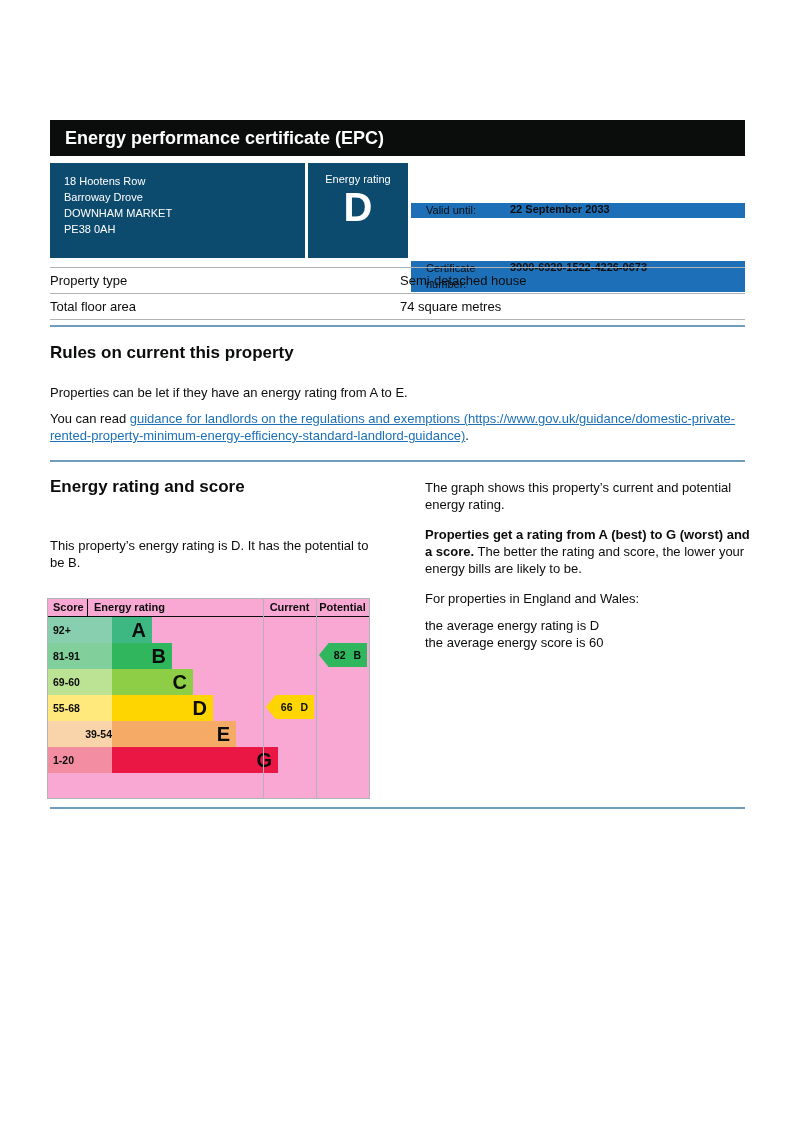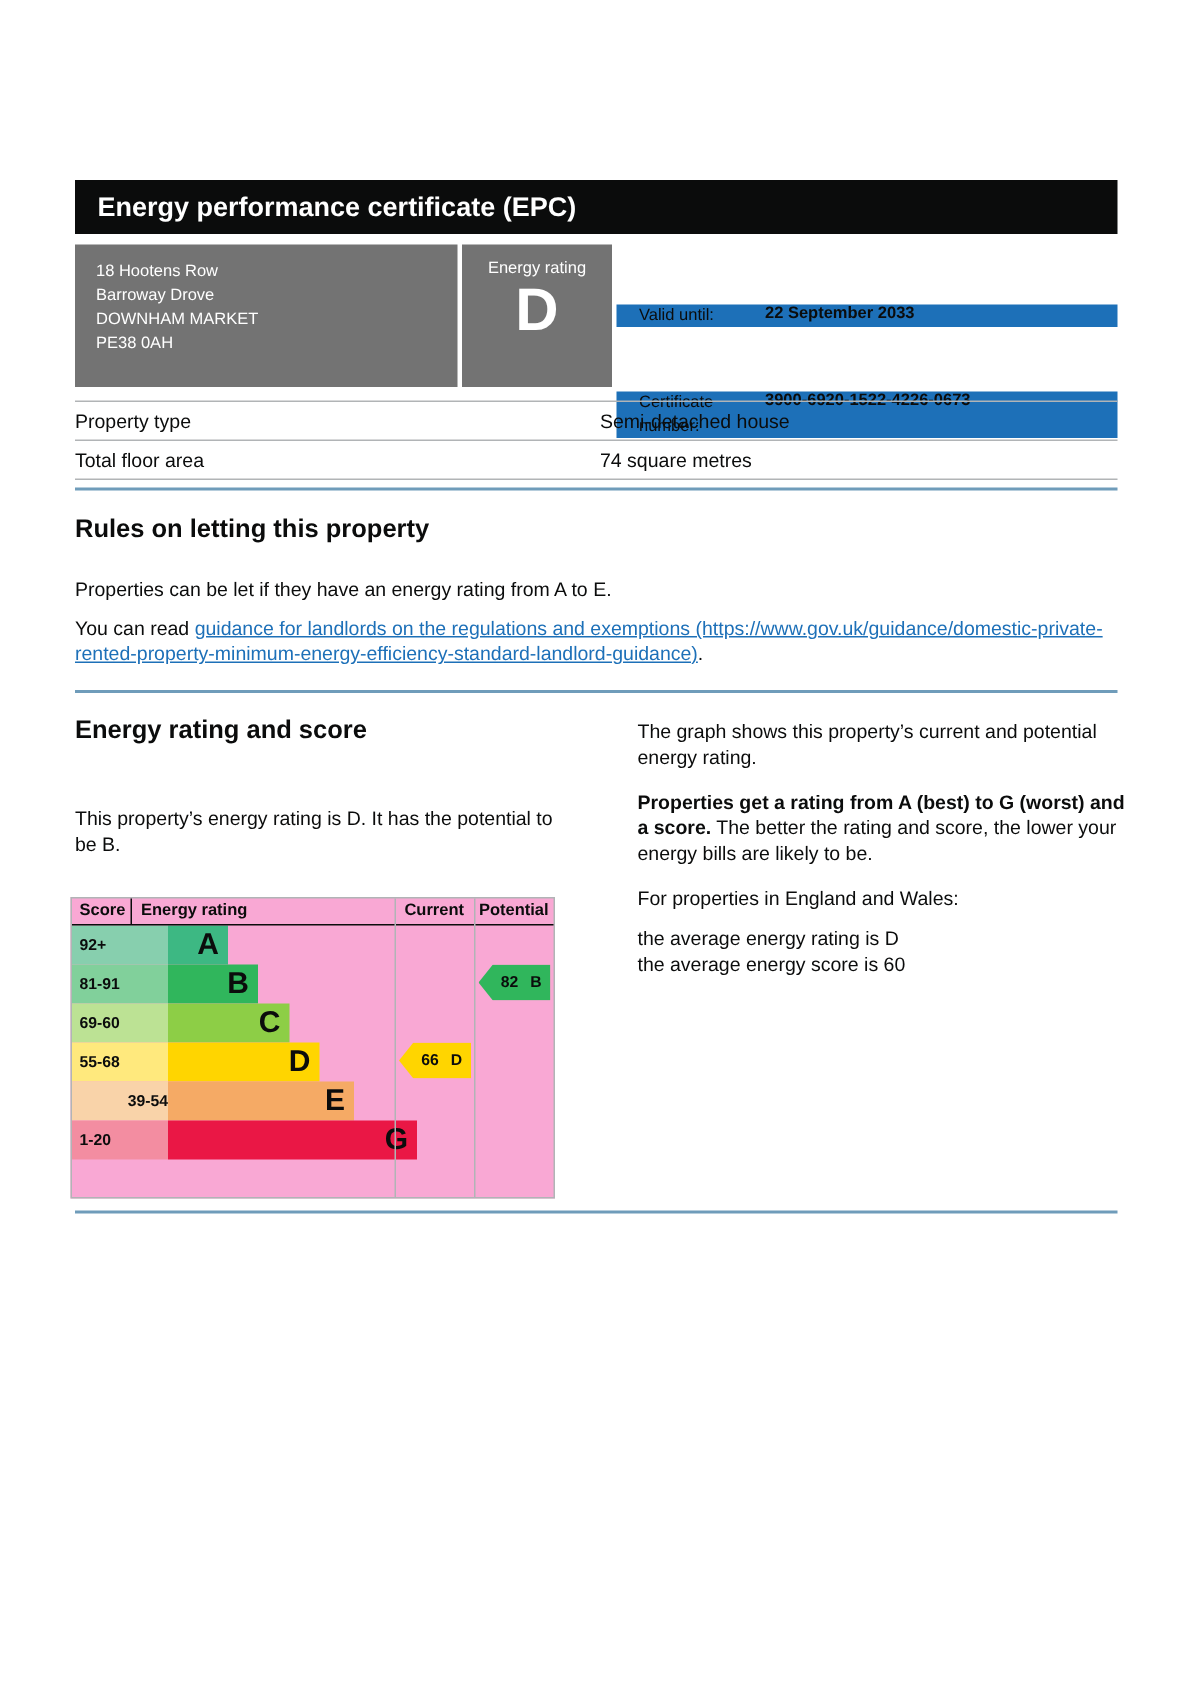--- a/index.html
+++ b/index.html
@@ -7,21 +7,21 @@
   .page { position:relative; width:800px; height:1133px; background:#ffffff; overflow:hidden; }
 
   
   .title-bar { position:absolute; top:120px; left:50px; width:695px; height:36px;
     background:#0b0c0c; color:#ffffff; font-size:18px; font-weight:bold;
     line-height:36px; padding-left:15px; box-sizing:border-box; }
 
   
   .banner { position:absolute; top:163px; left:50px; width:695px; height:95px;
     display:flex; gap:3px; }
-  .banner .cell { background:#737373; color:#ffffff; }
+  .banner .cell { background:#0c4a6e; color:#ffffff; }
   .banner .address { width:255px; box-sizing:border-box; padding:11px 14px;
     font-size:11px; line-height:1.45; }
   .banner .rating-cell { width:100px; text-align:center; box-sizing:border-box; padding-top:10px; }
   .banner .rating-cell .lbl { font-size:11px; }
   .banner .rating-cell .big-letter { font-size:40px; font-weight:bold; line-height:44px; }
   .banner .details { flex:1; display:flex; flex-direction:column; gap:3px; }
   .banner .details .drow { flex:1; background:#1d70b8; display:flex; align-items:flex-start;margin-top:40px; }
   .banner .details .dlabel { width:84px; margin-left:15px; font-size:11px; line-height:1.4; }
   .banner .details .dvalue { font-size:11px; font-weight:bold; }
 
@@ -109,21 +109,21 @@
       <span class="pvalue">Semi-detached house</span>
     </div>
     <div class="prop-row">
       <span>Total floor area</span>
       <span class="pvalue">74 square metres</span>
     </div>
   </div>
 
   <div class="rule" style="top:325px;"></div>
 
-  <h2 class="section-heading" style="top:343px;">Rules on letting this property</h2>
+  <h2 class="section-heading" style="top:343px;">Rules on current this property</h2>
   <p class="abs body-text" style="top:384px; left:50px; width:695px; margin:0;">Properties can be let if they have an energy rating from A to E.</p>
   <p class="abs body-text" style="top:410px; left:50px; width:695px; margin:0;"><span>You can read </span><a href="#" class="doc-link">guidance for landlords on the regulations and exemptions (https://www.gov.uk/guidance/domestic-private-rented-property-minimum-energy-efficiency-standard-landlord-guidance)</a><span>.</span></p>
 
   <div class="rule" style="top:460px;"></div>
 
   <div class="left-col">
     <h2 style="position:static; margin:0; font-size:17px;">Energy rating and score</h2>
     <p class="body-text intro">This property’s energy rating is D. It has the potential to be B.</p>
     <p class="body-text improve"><a href="#" class="doc-link">See how to improve this property’s energy efficiency</a><span>.</span></p>
   </div>

